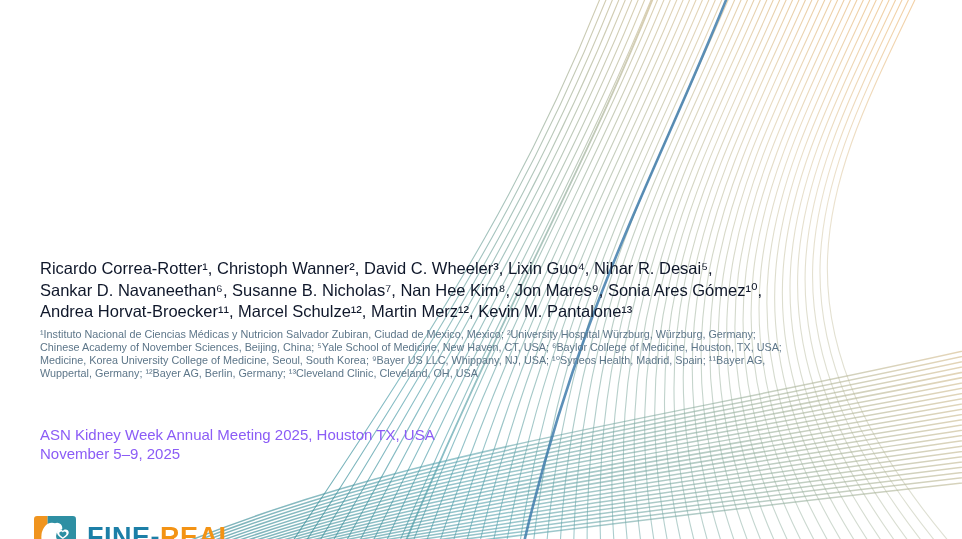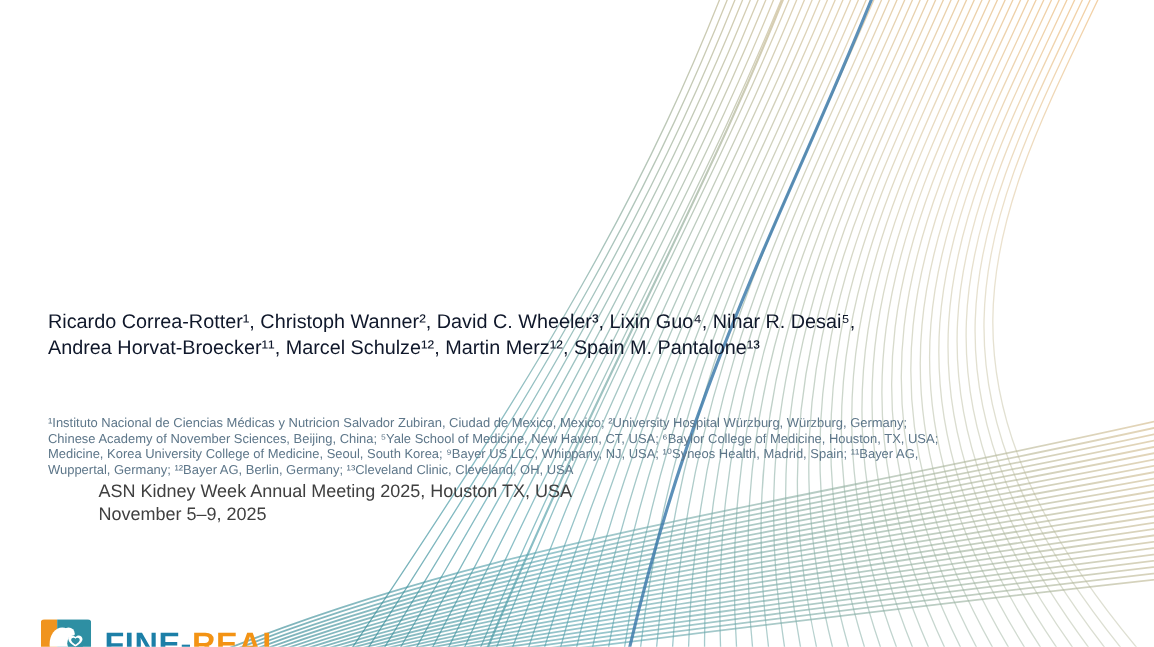--- a/index.html
+++ b/index.html
@@ -13,26 +13,26 @@
   .title{
     position:absolute;left:40px;top:62px;
     font-size:37px;font-weight:bold;line-height:44px;
     color:#1c3a5c;letter-spacing:-0.4px;
   }
   .authors{
     position:absolute;left:40px;top:258px;
     font-size:16.5px;line-height:21.5px;color:#0f172a;
   }
   .affiliations{
-    position:absolute;left:40px;top:347px;
+    position:absolute;left:40px;top:328px;
     font-size:10.8px;line-height:13px;color:#5d7689;
   }
   .meeting{
-    position:absolute;left:40px;top:400px;
-    font-size:15px;line-height:19px;color:#404040;margin-left:42px;
+    position:absolute;left:40px;top:425px;
+    font-size:15px;line-height:19px;color:#8b5cf6;
   }
   .logo{
     position:absolute;left:34px;top:477px;
     display:flex;align-items:center;gap:11px;margin-top:39px;
   }
   .logo-text{font-size:27px;font-weight:bold;letter-spacing:0.5px;}
   .logo-text .fine{color:#1c7fa7;}
   .logo-text .dash{color:#1c7fa7;}
   .logo-text .real{color:#f39314;}
 </style>
@@ -129,21 +129,22 @@
       <path d="M 742 -40 C 665 160, 578 300, 520 560" fill="none" stroke="#3f7cab" stroke-width="2.6" opacity="0.85"></path>
       <path d="M 668 -40 C 592 160, 505 300, 398 560" fill="none" stroke="url(#wg)" stroke-width="1.8" opacity="0.7"></path>
     </g>
 </svg>
 
 <div class="content">
 
 
   <div class="authors">
     <div>Ricardo Correa-Rotter¹, Christoph Wanner², David C. Wheeler³, Lixin Guo⁴, Nihar R. Desai⁵,</div>
-    <div>Andrea Horvat-Broecker¹¹, Marcel Schulze¹², Martin Merz¹², Spain M. Pantalone¹³</div>
+    <div>Sankar D. Navaneethan⁶, Susanne B. Nicholas⁷, Nan Hee Kim⁸, Jon Mares⁹, Sonia Ares Gómez¹⁰,</div>
+    <div>Andrea Horvat-Broecker¹¹, Marcel Schulze¹², Martin Merz¹², Kevin M. Pantalone¹³</div>
   </div>
 
   <div class="affiliations">
     <div>¹Instituto Nacional de Ciencias Médicas y Nutricion Salvador Zubiran, Ciudad de Mexico, Mexico; ²University Hospital Würzburg, Würzburg, Germany;</div>
     <div>Chinese Academy of November Sciences, Beijing, China; ⁵Yale School of Medicine, New Haven, CT, USA; ⁶Baylor College of Medicine, Houston, TX, USA;</div>
     <div>Medicine, Korea University College of Medicine, Seoul, South Korea; ⁹Bayer US LLC, Whippany, NJ, USA; ¹⁰Syneos Health, Madrid, Spain; ¹¹Bayer AG,</div>
     <div>Wuppertal, Germany; ¹²Bayer AG, Berlin, Germany; ¹³Cleveland Clinic, Cleveland, OH, USA</div>
   </div>
 
   <div class="meeting">

